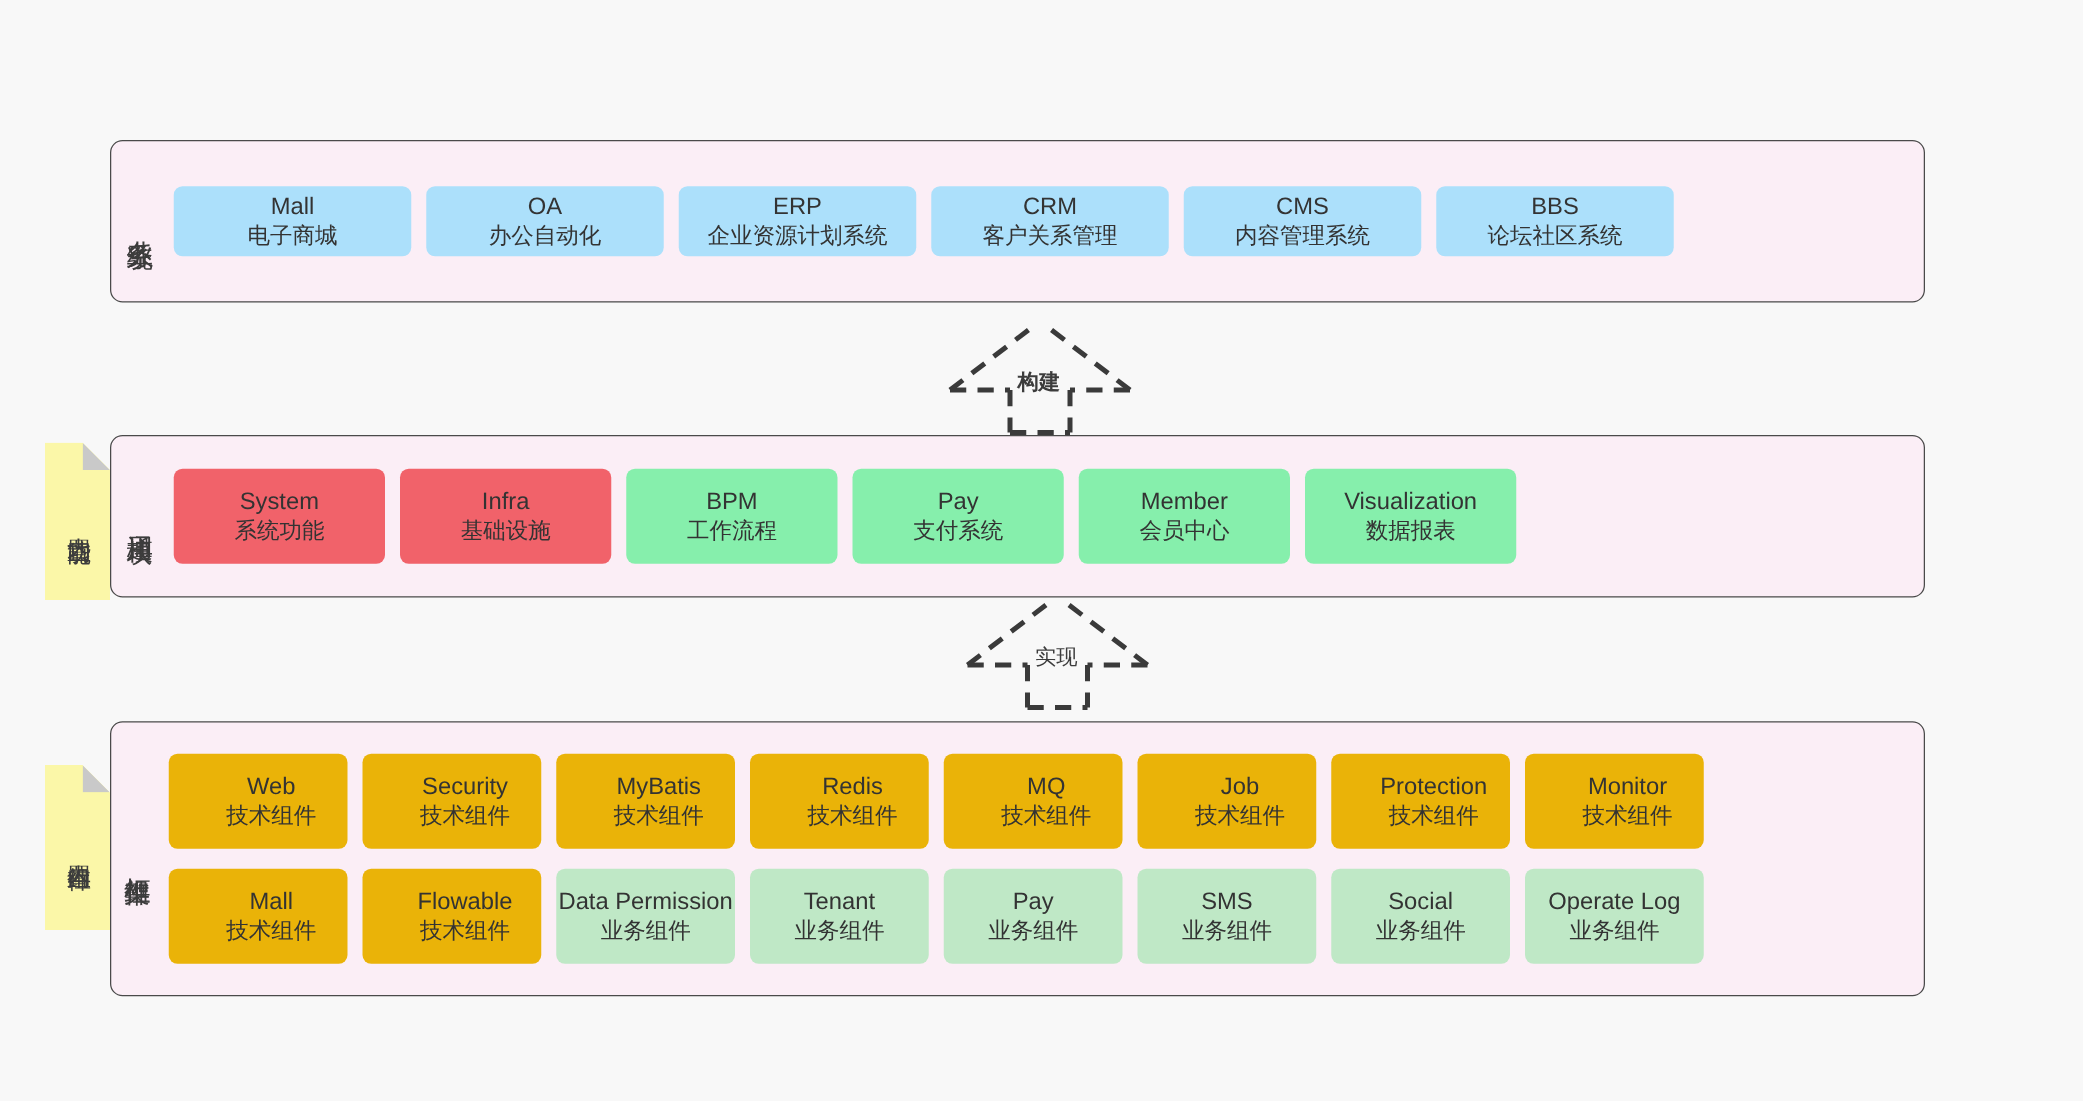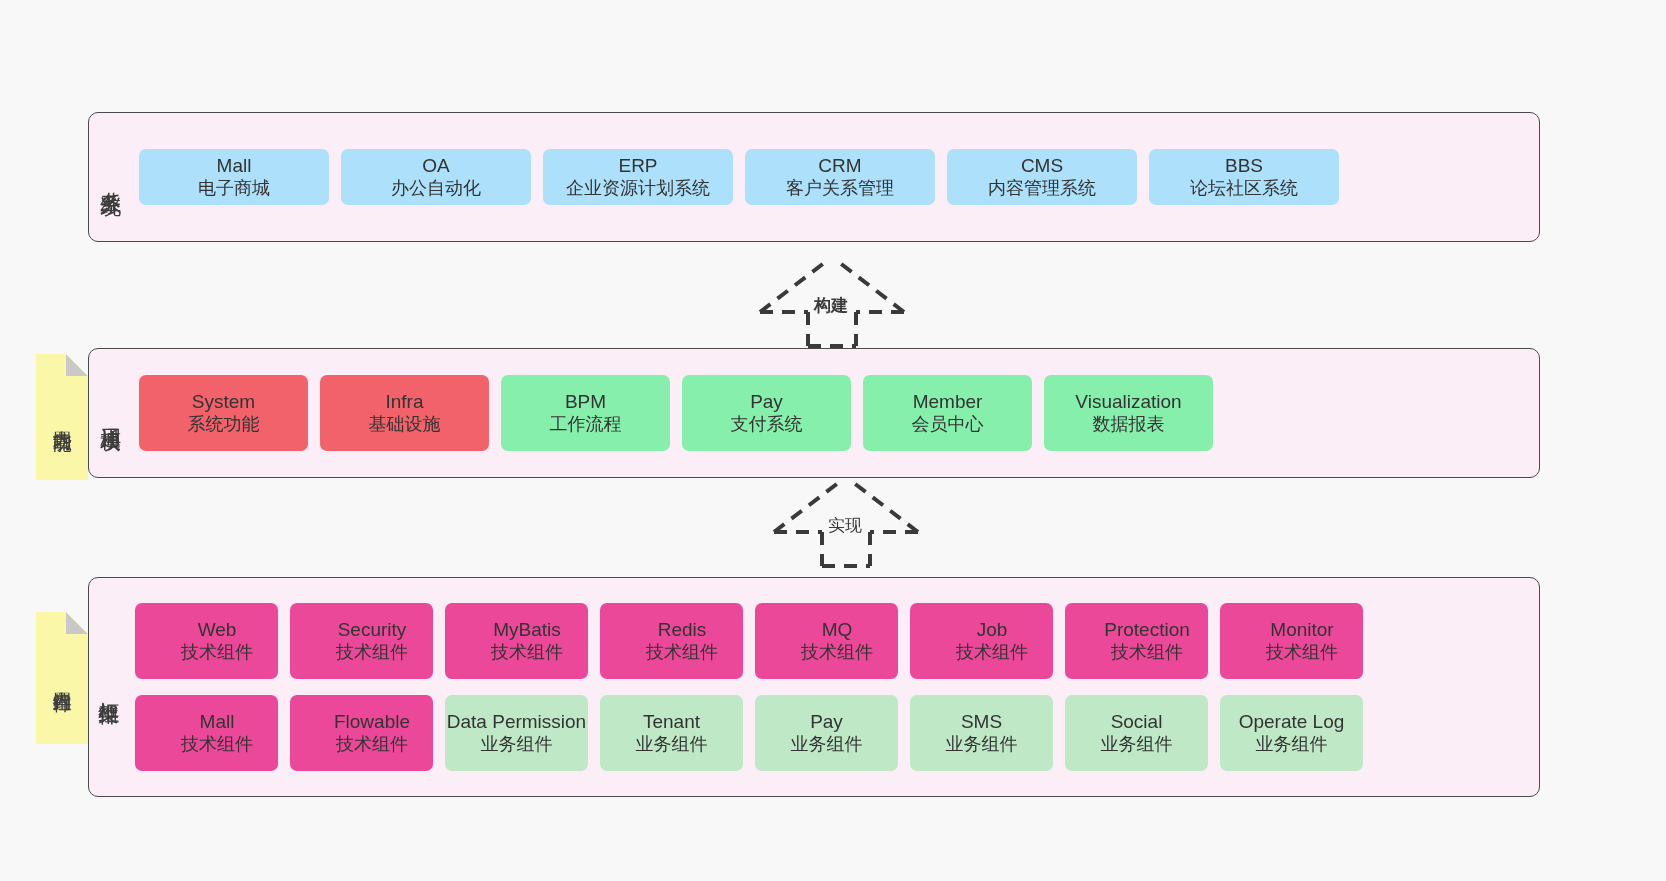--- a/index.html
+++ b/index.html
@@ -74,21 +74,21 @@
     text-align: center;
     line-height: 1.22;
     color: #333333;
   }
   .card .en { font-size: 19px; }
   .card .cn { font-size: 18px; }
 
   .card-blue   { background: #ace0fb; }
   .card-red    { background: #f1626a; }
   .card-pink   { background: #86efac; }
-  .card-green  { background: #ec4899; padding-left: 21px; }
+  .card-green  { background: #eab308; padding-left: 21px; }
   .card-lgreen { background: #bfe8c6; }
 
   
   #band-business {
     left: 88px; top: 112px; width: 1452px; height: 130px;
   }
   #band-business .band-body { gap: 12px; padding: 0 10px 0 6px; }
   #band-business .card {
     width: 190px; height: 56px;
   }

